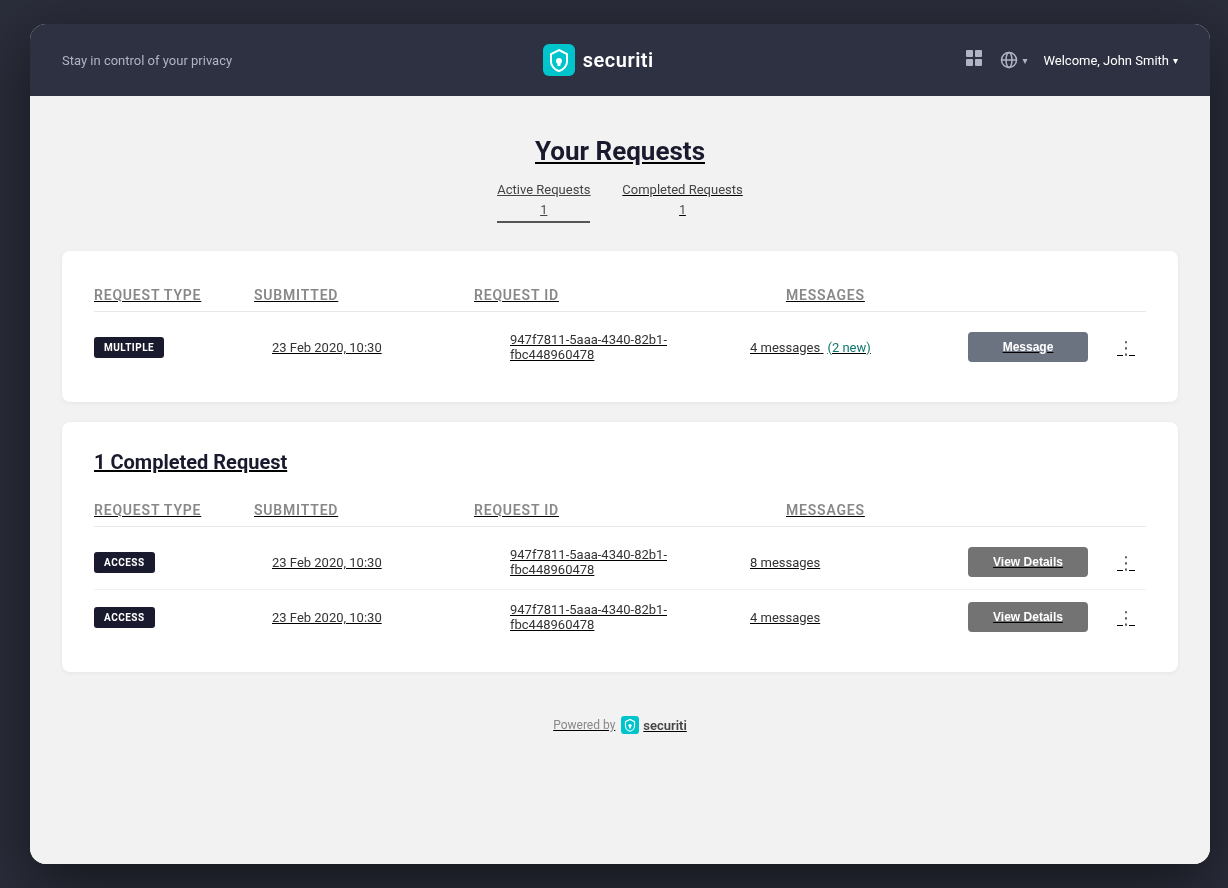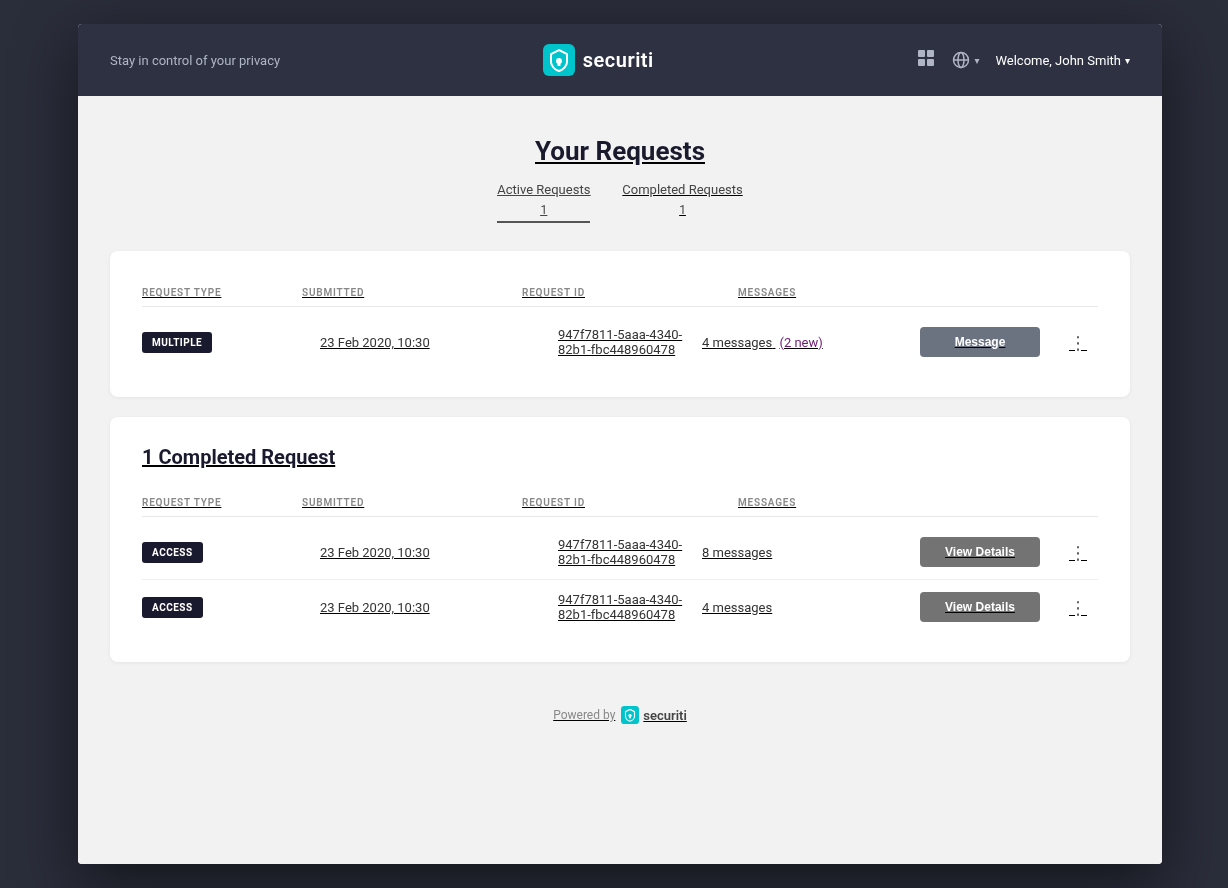--- a/index.html
+++ b/index.html
@@ -5,24 +5,24 @@
     * { box-sizing: border-box; margin: 0; padding: 0; }
     body {
       background: #2a2d3a;
       display: flex;
       justify-content: center;
       align-items: center;
       min-height: 100vh;
       font-family: -apple-system, BlinkMacSystemFont, 'Segoe UI', Roboto, sans-serif;
     }
     .browser-frame {
-      width: 1084px;
+      width: 1180px;
       min-height: 840px;
       background: #f0f0f0;
-      border-radius: 4px;
+      border-radius: 16px;
       overflow: hidden;
       box-shadow: 0 20px 60px rgba(0,0,0,0.5);
       margin-left: 12px;
     }
     
     .header {
       background: #2d3142;
       display: flex;
       align-items: center;
       justify-content: space-between;
@@ -128,21 +128,21 @@
       margin-bottom: 20px;
     }
     .table-header {
       display: grid;
       grid-template-columns: 160px 220px 1fr 200px 120px 40px;
       padding: 8px 0;
       border-bottom: 1px solid #e8e8e8;
       margin-bottom: 8px;
     }
     .table-header-cell {
-      font-size: 10px;
+      font-size: 14px;
       font-weight: 600;
       color: #888;
       letter-spacing: 0.8px;
       text-transform: uppercase;
     }
     .table-row {
       display: grid;
       grid-template-columns: 160px 220px 1fr 200px 120px 40px;
       align-items: center;
       padding: 12px 0;
@@ -164,21 +164,21 @@
     }
     .cell-text {
       font-size: 13px;
       color: #333;
     }
     .cell-messages {
       font-size: 13px;
       color: #333;
     }
     .new-badge {
-      color: #701a75;
+      color: #0f766e;
       font-size: 13px;
       margin-left: 4px;
     }
     .btn-message {
       background: #6b7280;
       color: #fff;
       border: none;
       border-radius: 4px;
       padding: 8px 16px;
       font-size: 12px;

